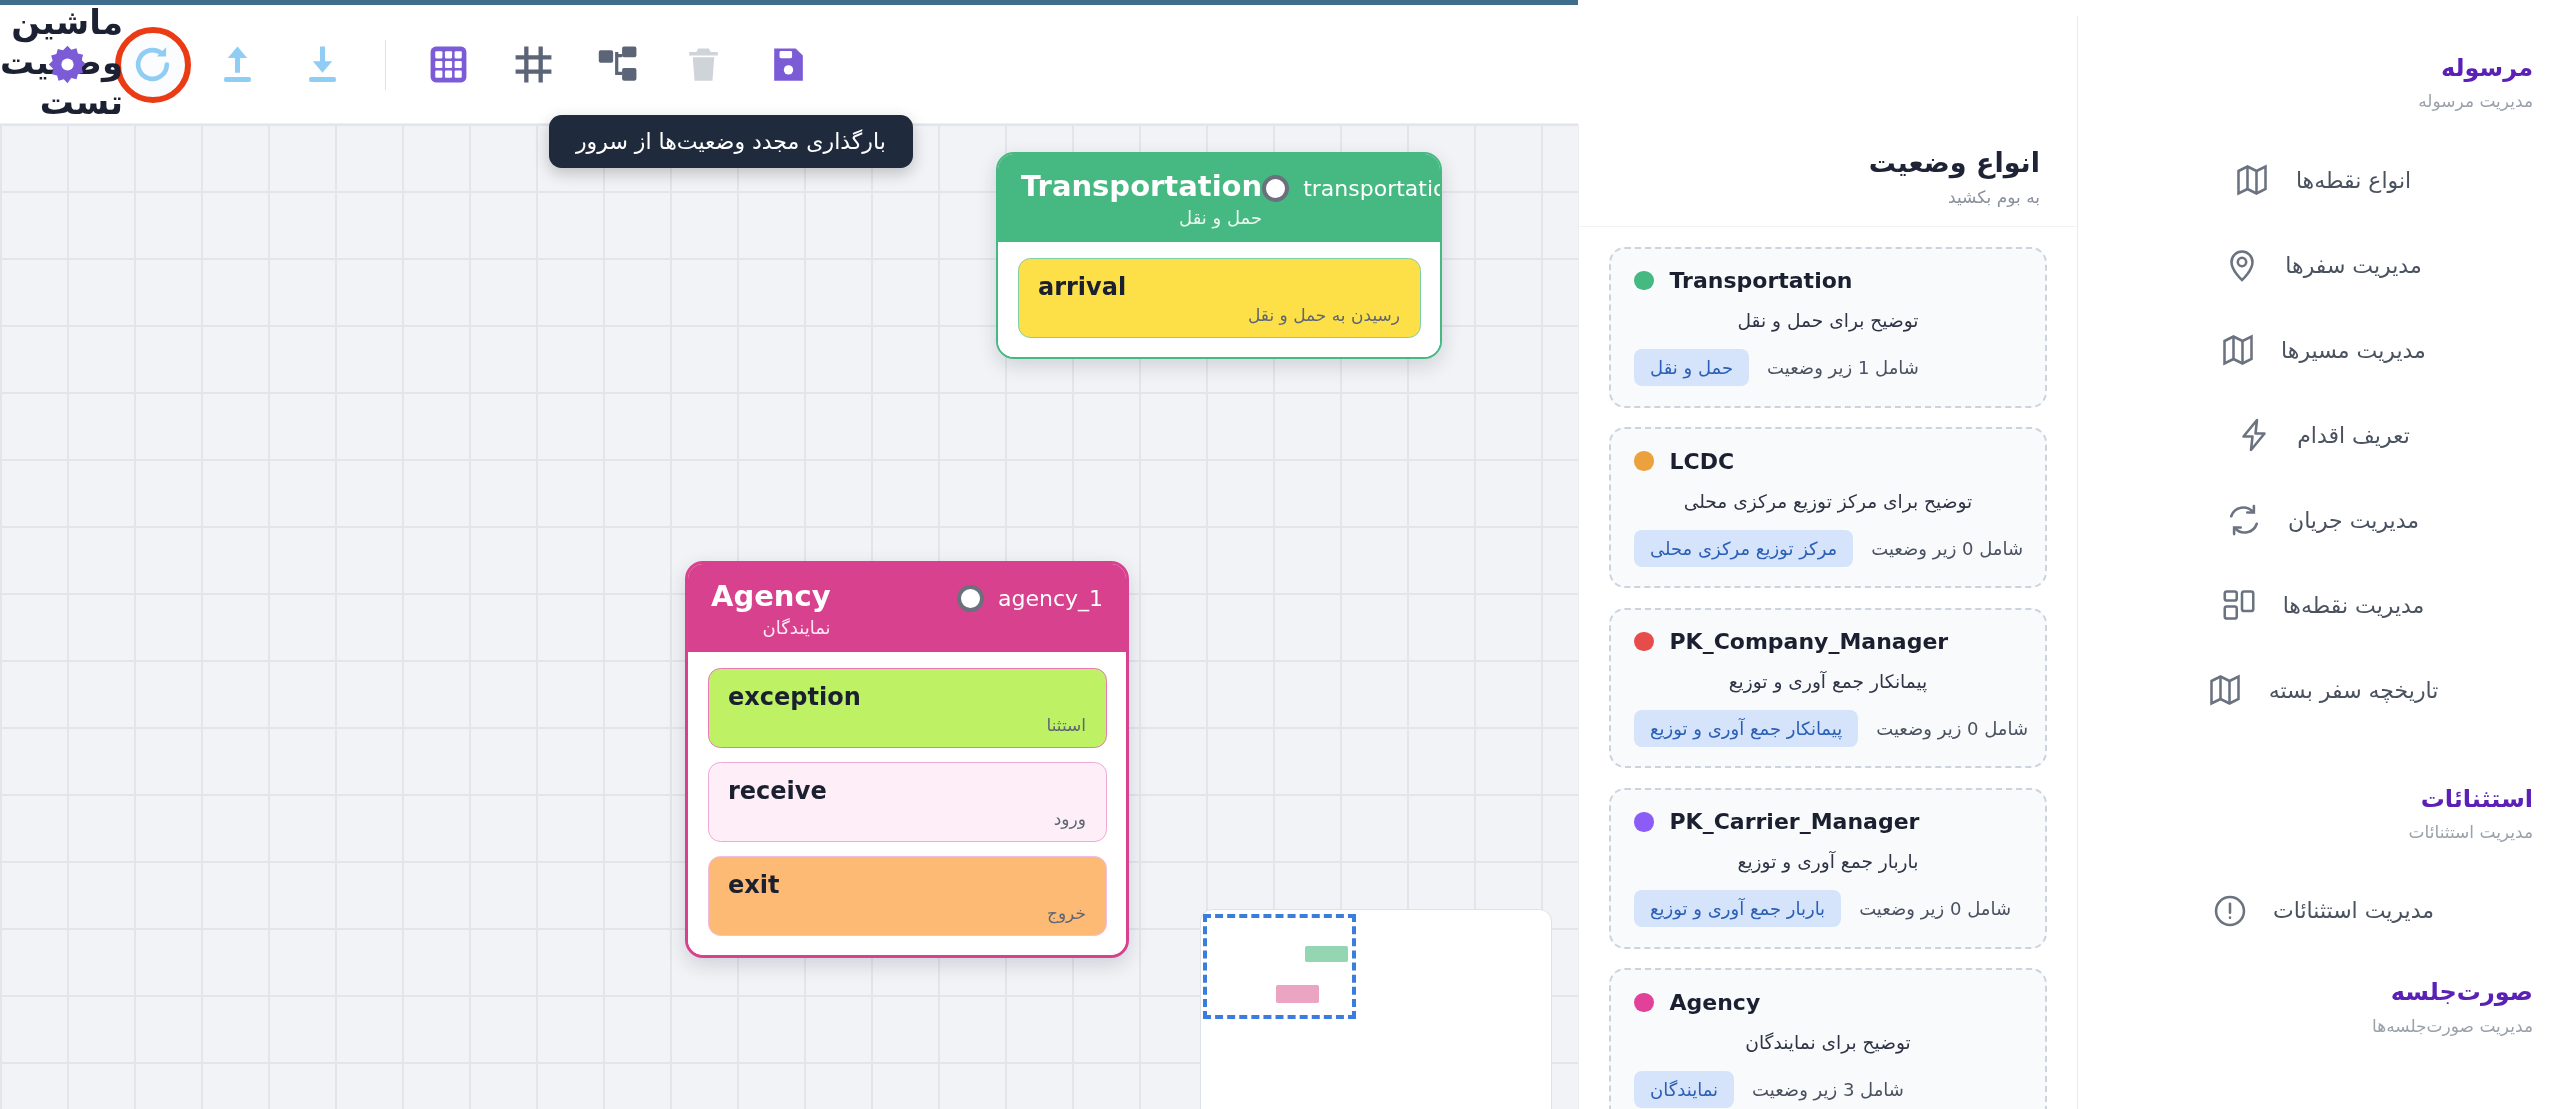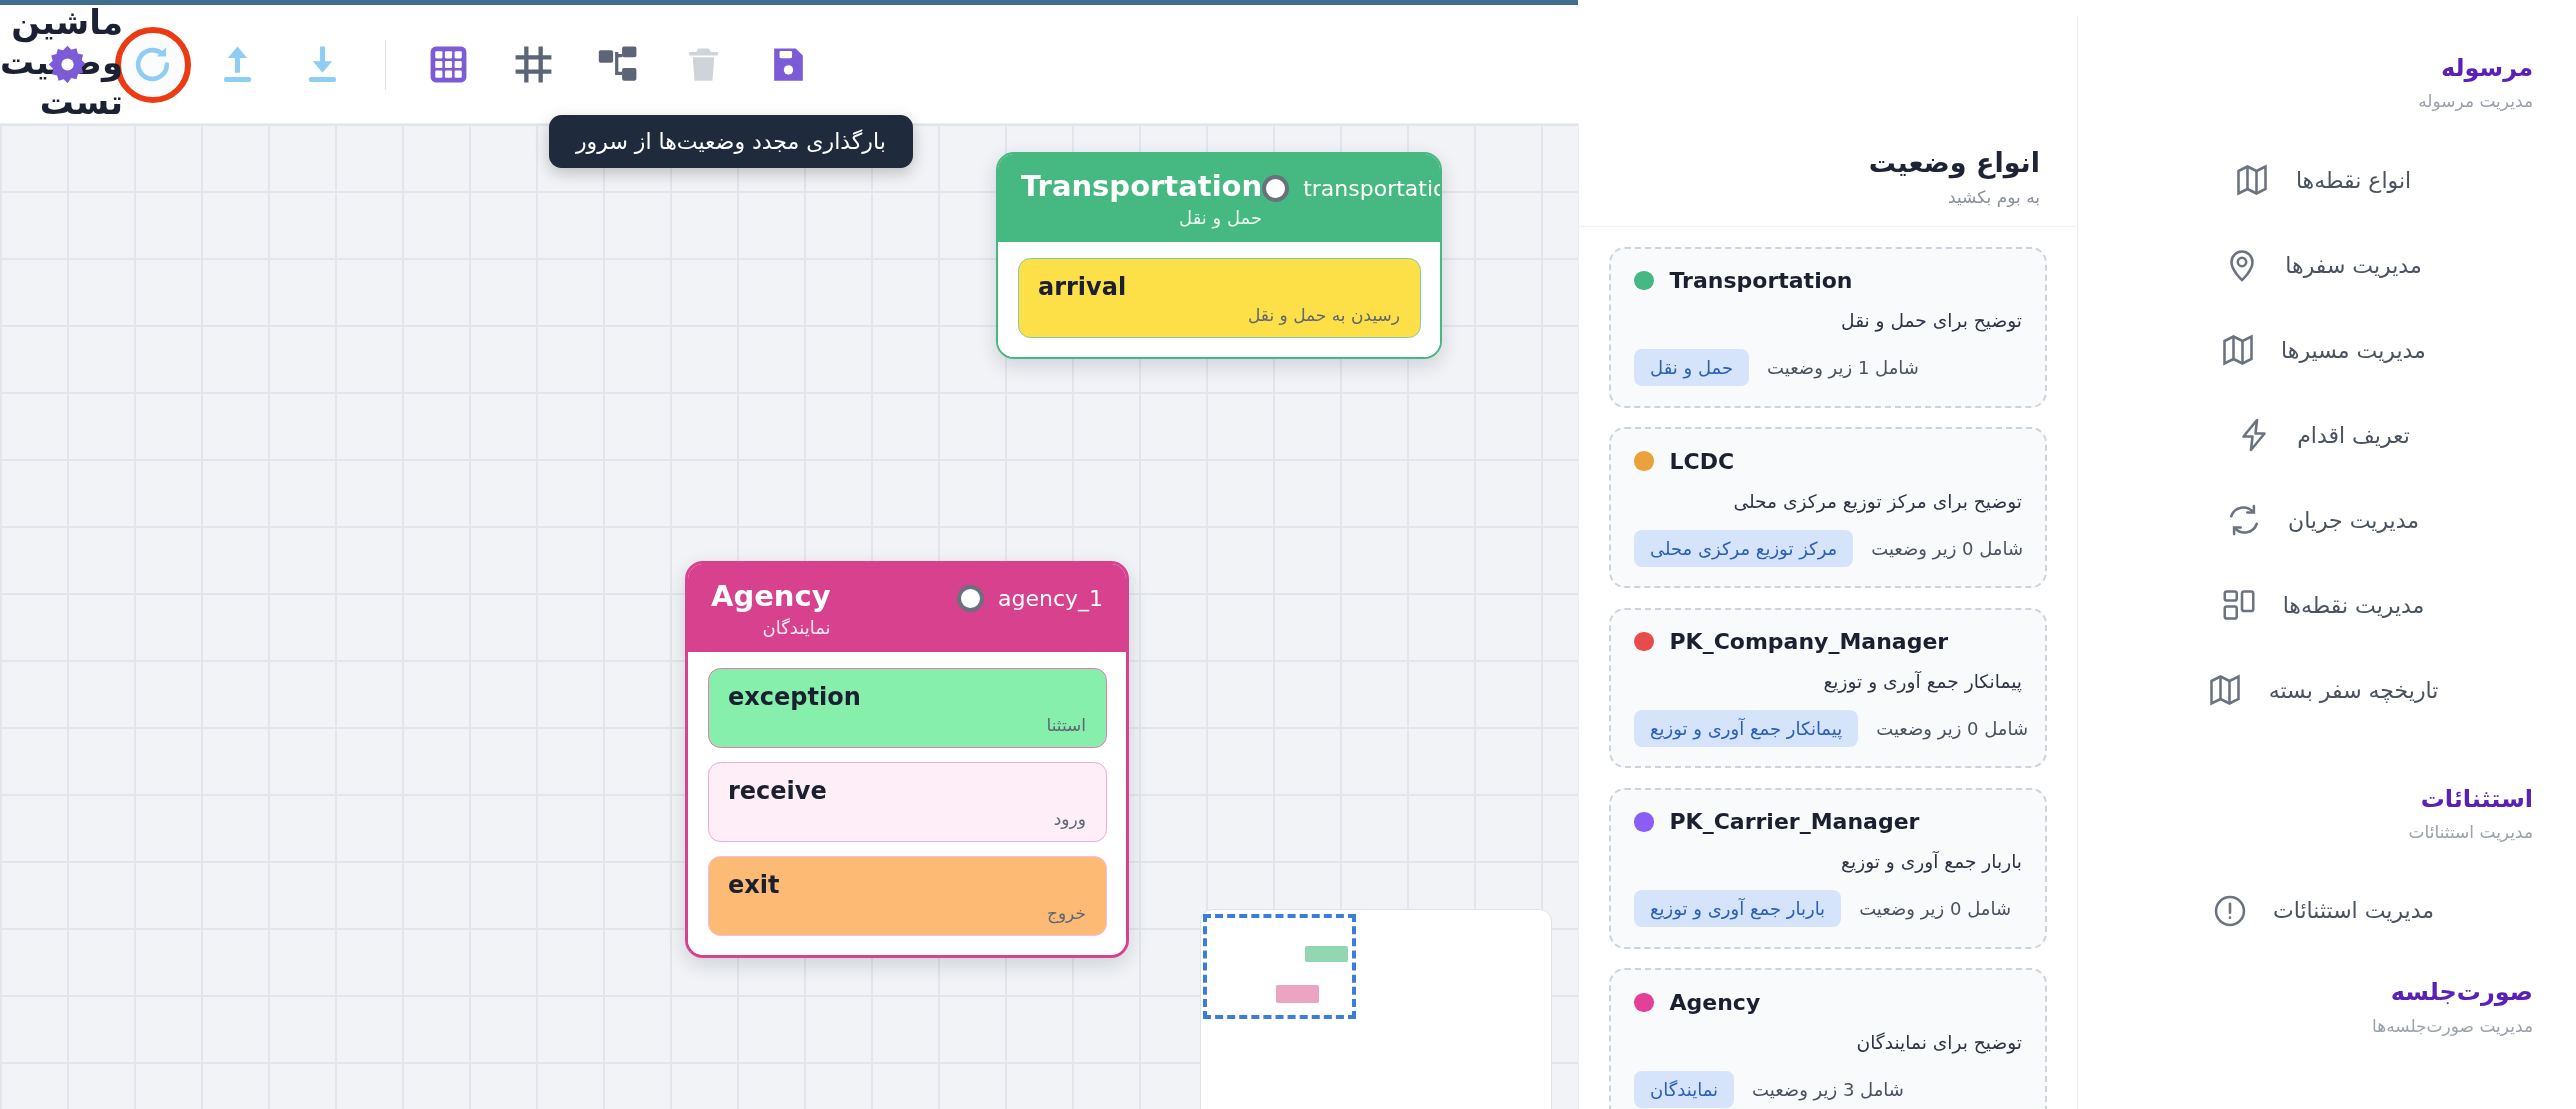--- a/index.html
+++ b/index.html
@@ -82,21 +82,21 @@
   .type-card-top {
     display: flex; flex-direction: row; align-items: center;
     justify-content: flex-end; gap: 16px;
   }
   .type-name {
     font-size: 22px; font-weight: 700; color: #1b2030;
     direction: ltr; unicode-bidi: embed;
   }
   .type-dot { width: 19.5px; height: 19.5px; border-radius: 50%; flex: 0 0 19.5px; }
   .type-desc {
-    font-size: 18.6px; color: #2e3445; text-align: right;
+    font-size: 18.6px; color: #2e3445; text-align: center;
     margin-top: 14px; line-height: 1.5;
   }
   .type-foot {
     display: flex; flex-direction: row; align-items: center;
     justify-content: flex-end; gap: 18px; margin-top: 14px;
   }
   .type-count { font-size: 18px; color: #4a5260; white-space: nowrap; }
   .type-chip {
     background: #d6e4fb; color: #2a5fb5;
     font-size: 18px; border-radius: 8px;
@@ -206,21 +206,21 @@
 
   
   #node-transportation { left: 996px; top: 28px; width: 446px; border: 2.7px solid #46b881; }
   #node-transportation .node-head { background: #46b881; }
   #node-transportation .sub-state { background: #fde047; border: 1.8px solid #7fcfa6; }
 
   
   #node-agency { left: 685px; top: 437px; width: 444px; border: 3.6px solid #d8418d; }
   #node-agency .node-head { background: #d8418d; }
   #node-agency .node-subtitle { color: #fde8f3; }
-  #node-agency .sub-state { background: #86efac; border: 1.8px solid #e77ab6; }
+  #node-agency .sub-state { background: #bef264; border: 1.8px solid #e77ab6; }
   #node-agency .sub-state.s2 { background: #fdeef7; border-color: #edaad5; }
   #node-agency .sub-state.s3 { background: #fdba74; border-color: #f0bde0; }
 
   
   .minimap {
     position: absolute; left: 1200px; top: 785px;
     width: 352px; height: 272px;
     background: #ffffff; border: 1.8px solid #dde1e8;
     border-radius: 12.4px; overflow: hidden;
     cursor: pointer;

